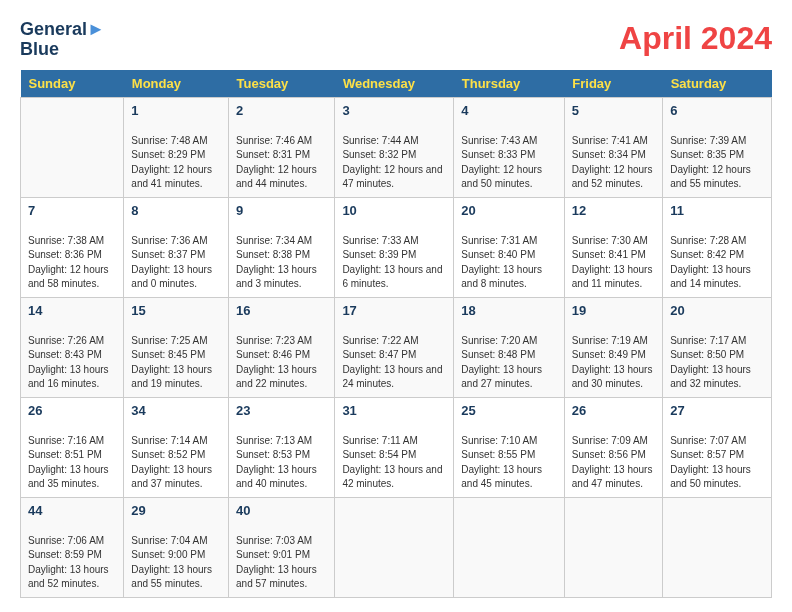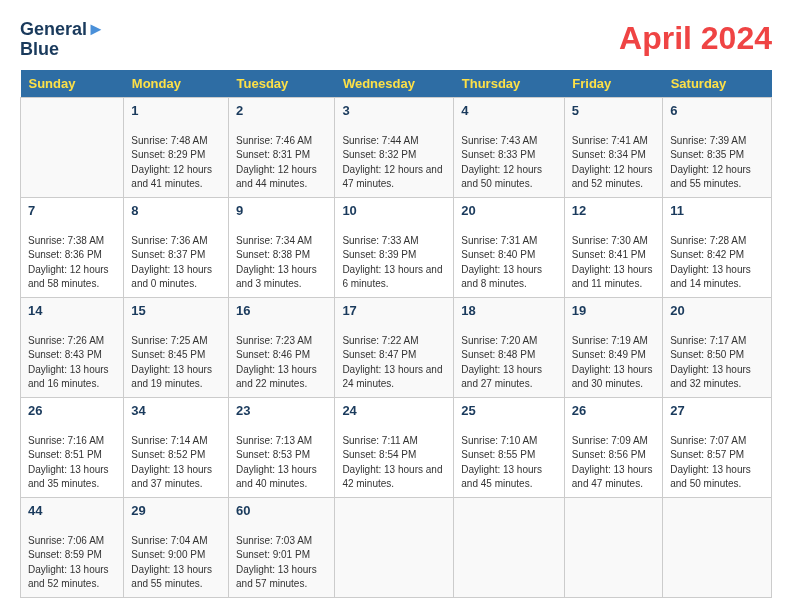--- a/index.html
+++ b/index.html
@@ -204,21 +204,21 @@
         </td>
         <td>
           <span class="day-num">34</span>
           <div class="day-info">Sunrise: 7:14 AM<br>Sunset: 8:52 PM<br>Daylight: 13 hours and 37 minutes.</div>
         </td>
         <td>
           <span class="day-num">23</span>
           <div class="day-info">Sunrise: 7:13 AM<br>Sunset: 8:53 PM<br>Daylight: 13 hours and 40 minutes.</div>
         </td>
         <td>
-          <span class="day-num">24</span>
+          <span class="day-num">31</span>
           <div class="day-info">Sunrise: 7:11 AM<br>Sunset: 8:54 PM<br>Daylight: 13 hours and 42 minutes.</div>
         </td>
         <td>
           <span class="day-num">25</span>
           <div class="day-info">Sunrise: 7:10 AM<br>Sunset: 8:55 PM<br>Daylight: 13 hours and 45 minutes.</div>
         </td>
         <td>
           <span class="day-num">26</span>
           <div class="day-info">Sunrise: 7:09 AM<br>Sunset: 8:56 PM<br>Daylight: 13 hours and 47 minutes.</div>
         </td>
@@ -230,21 +230,21 @@
       <tr>
         <td>
           <span class="day-num">44</span>
           <div class="day-info">Sunrise: 7:06 AM<br>Sunset: 8:59 PM<br>Daylight: 13 hours and 52 minutes.</div>
         </td>
         <td>
           <span class="day-num">29</span>
           <div class="day-info">Sunrise: 7:04 AM<br>Sunset: 9:00 PM<br>Daylight: 13 hours and 55 minutes.</div>
         </td>
         <td>
-          <span class="day-num">60</span>
+          <span class="day-num">40</span>
           <div class="day-info">Sunrise: 7:03 AM<br>Sunset: 9:01 PM<br>Daylight: 13 hours and 57 minutes.</div>
         </td>
         <td></td>
         <td></td>
         <td></td>
         <td></td>
       </tr>
     </tbody>
 </table>
 

